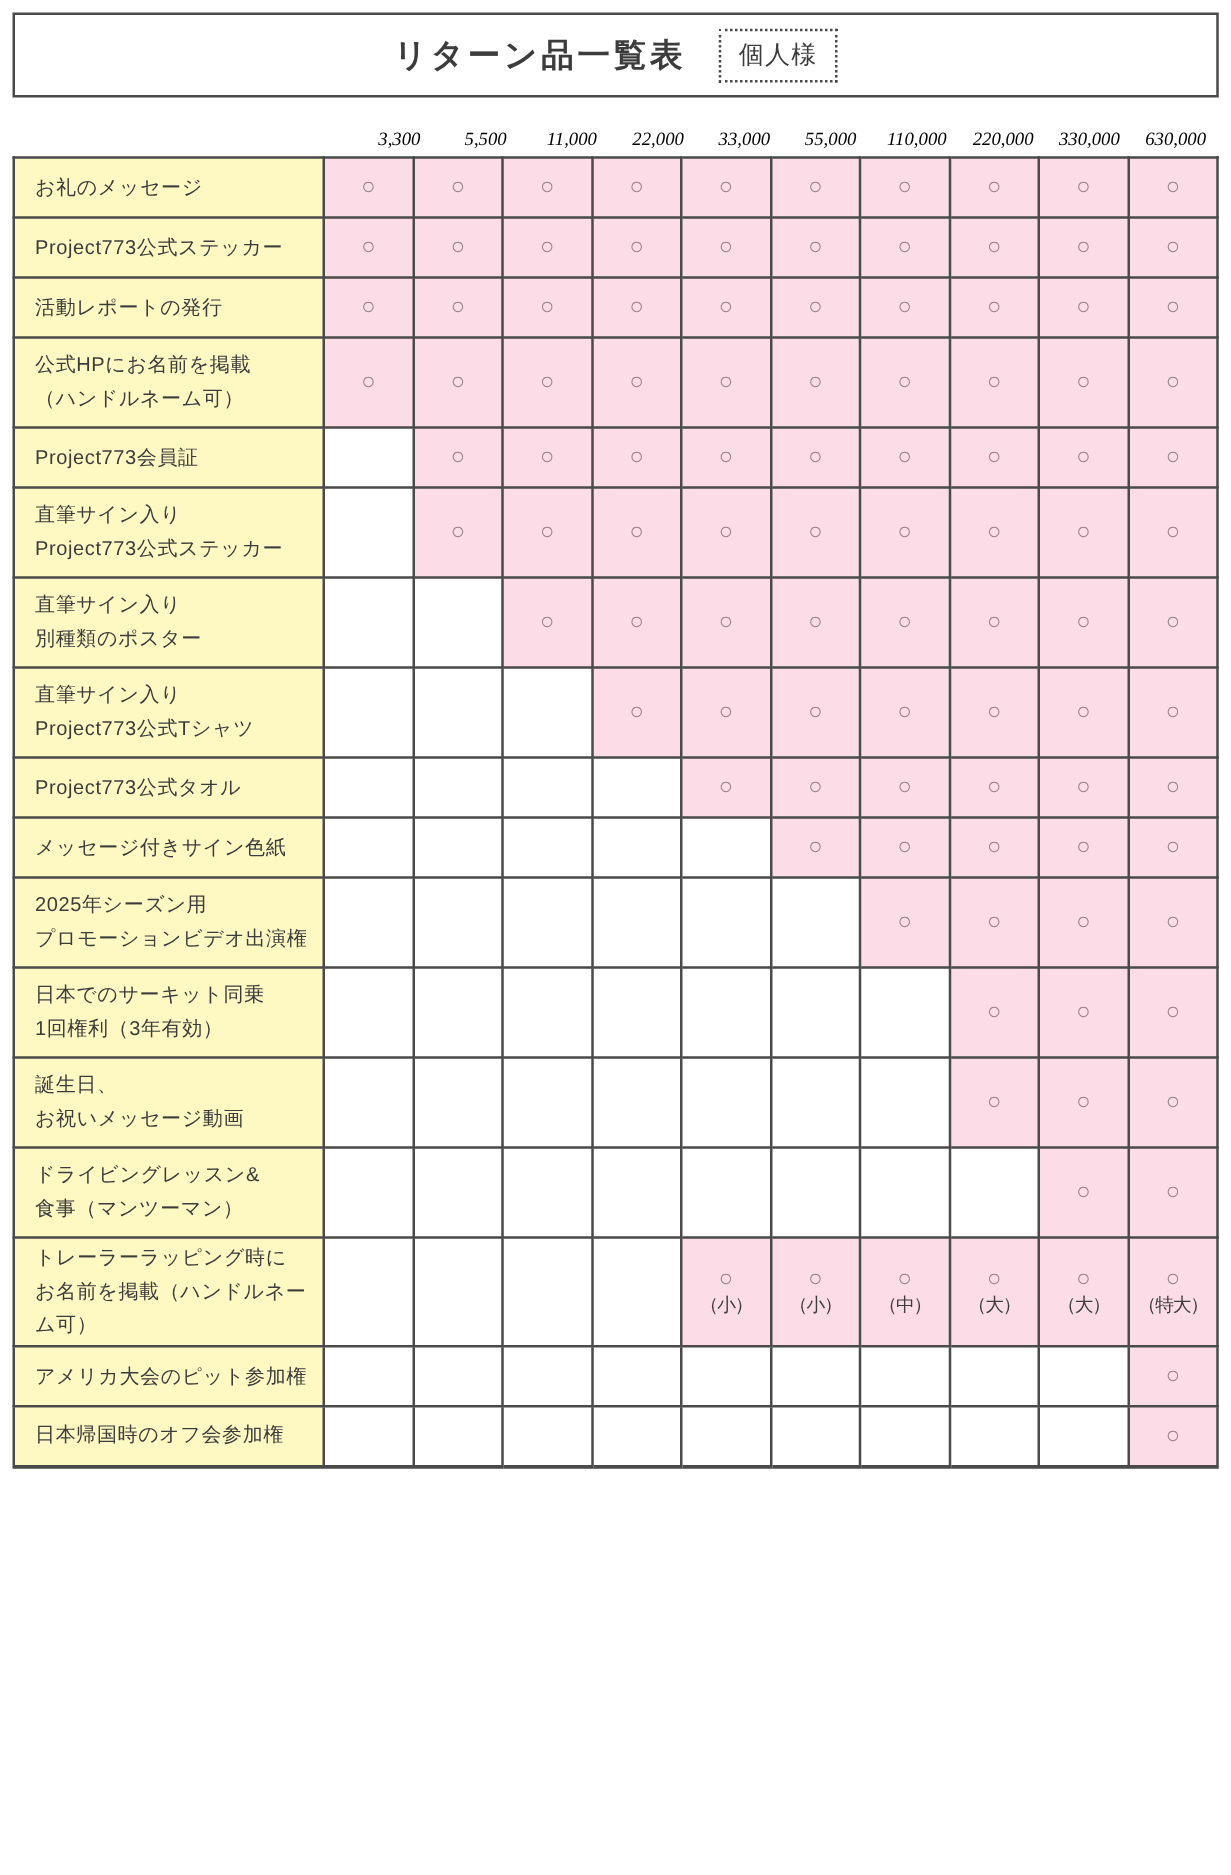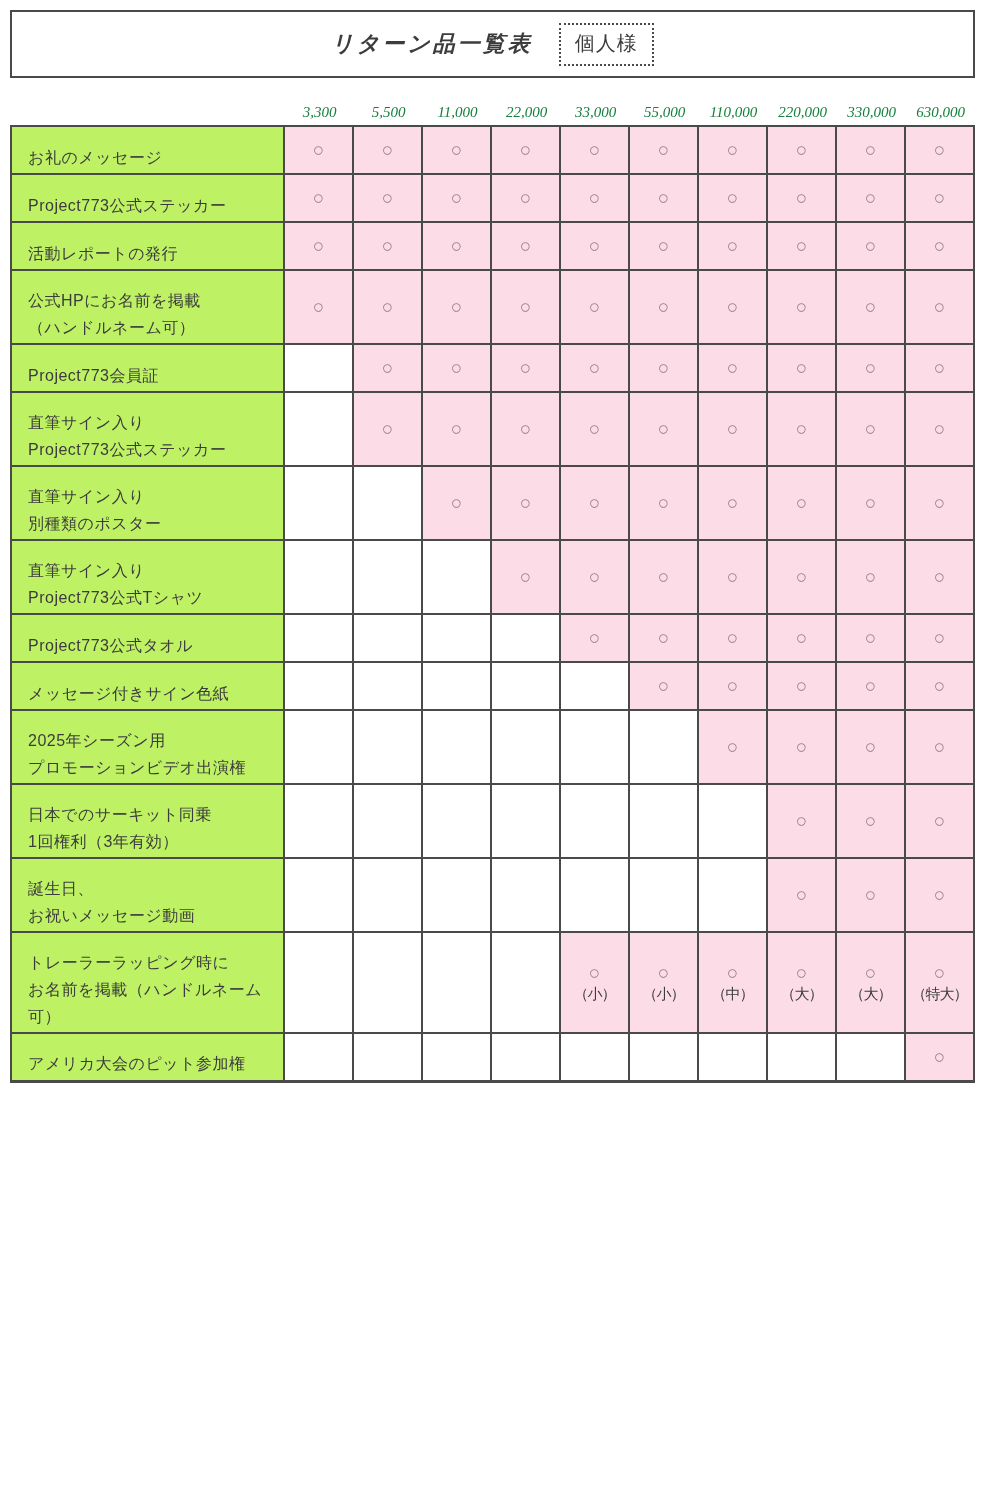--- a/index.html
+++ b/index.html
@@ -6,45 +6,45 @@
   body{
     width:985px;height:1500px;background:#ffffff;
     font-family:"Liberation Sans",sans-serif;color:#3c3c3c;
     position:relative;overflow:hidden;
   }
   .title-box{
     margin:10px 10px 0 10px;height:64px;border:2px solid #4a4a4a;
     display:flex;align-items:center;justify-content:center;gap:26px;
     background:#ffffff;
   }
-  .page-title{font-size:22px;font-weight:600;letter-spacing:3px;font-style:italic;}
+  .page-title{font-size:26px;font-weight:600;letter-spacing:3px;}
   .audience-badge{
     border:2px dotted #4a4a4a;padding:5px 14px 7px 14px;
     font-size:20px;font-weight:500;letter-spacing:1px;
   }
   .tier-row{
     display:flex;margin:0 10px;padding-left:275px;height:47px;
     align-items:flex-end;box-sizing:border-box;
   }
   .tier{
     flex:1;text-align:center;padding-bottom:4px;
     font-family:"Liberation Serif",serif;font-style:italic;
-    font-size:15px;color:#15803d;
+    font-size:15px;color:#000000;
   }
   table.rewards{
     border-collapse:collapse;table-layout:fixed;
     margin:0 10px;width:965px;
   }
   table.rewards td{border:2px solid #4a4a4a;box-sizing:border-box;}
   tr.h1{height:48px;}
   tr.h2{height:72px;}
   tr:last-child td{border-bottom-width:3px;}
   td.label{
-    width:273px;padding:16px 6px 2px 16px;
-    font-size:16px;line-height:27px;background:#bef264;
+    width:248px;padding:2px 6px 2px 16px;
+    font-size:16px;line-height:27px;background:#fef9c3;
     vertical-align:middle;letter-spacing:0.5px;
   }
   td.cell{text-align:center;vertical-align:middle;background:#ffffff;}
   td.cell.on{background:#fbdce7;}
   .stack{display:flex;flex-direction:column;align-items:center;line-height:1.15;}
   .circle{
     font-size:19px;color:#96818a;display:block;
   }
   .note{font-size:15px;color:#3c3c3c;margin-top:1px;letter-spacing:-1px;}
 </style>
@@ -644,20 +644,44 @@
           </div>
         </td>
         <td class="cell on">
           <div class="stack">
             <span class="circle">○</span>
           </div>
         </td>
       </tr>
       <tr class="h2">
         <td class="label">
+          <div>ドライビングレッスン&amp;</div>
+          <div>食事（マンツーマン）</div>
+        </td>
+        <td class="cell"></td>
+        <td class="cell"></td>
+        <td class="cell"></td>
+        <td class="cell"></td>
+        <td class="cell"></td>
+        <td class="cell"></td>
+        <td class="cell"></td>
+        <td class="cell"></td>
+        <td class="cell on">
+          <div class="stack">
+            <span class="circle">○</span>
+          </div>
+        </td>
+        <td class="cell on">
+          <div class="stack">
+            <span class="circle">○</span>
+          </div>
+        </td>
+      </tr>
+      <tr class="h2">
+        <td class="label">
           <div>トレーラーラッピング時に</div>
           <div>お名前を掲載（ハンドルネーム可）</div>
         </td>
         <td class="cell"></td>
         <td class="cell"></td>
         <td class="cell"></td>
         <td class="cell"></td>
         <td class="cell on">
           <div class="stack">
             <span class="circle">○</span>
@@ -691,20 +715,39 @@
         <td class="cell on">
           <div class="stack">
             <span class="circle">○</span>
             <div class="note">（特大）</div>
           </div>
         </td>
       </tr>
       <tr class="h1">
         <td class="label">
           <div>アメリカ大会のピット参加権</div>
+        </td>
+        <td class="cell"></td>
+        <td class="cell"></td>
+        <td class="cell"></td>
+        <td class="cell"></td>
+        <td class="cell"></td>
+        <td class="cell"></td>
+        <td class="cell"></td>
+        <td class="cell"></td>
+        <td class="cell"></td>
+        <td class="cell on">
+          <div class="stack">
+            <span class="circle">○</span>
+          </div>
+        </td>
+      </tr>
+      <tr class="h1">
+        <td class="label">
+          <div>日本帰国時のオフ会参加権</div>
         </td>
         <td class="cell"></td>
         <td class="cell"></td>
         <td class="cell"></td>
         <td class="cell"></td>
         <td class="cell"></td>
         <td class="cell"></td>
         <td class="cell"></td>
         <td class="cell"></td>
         <td class="cell"></td>

